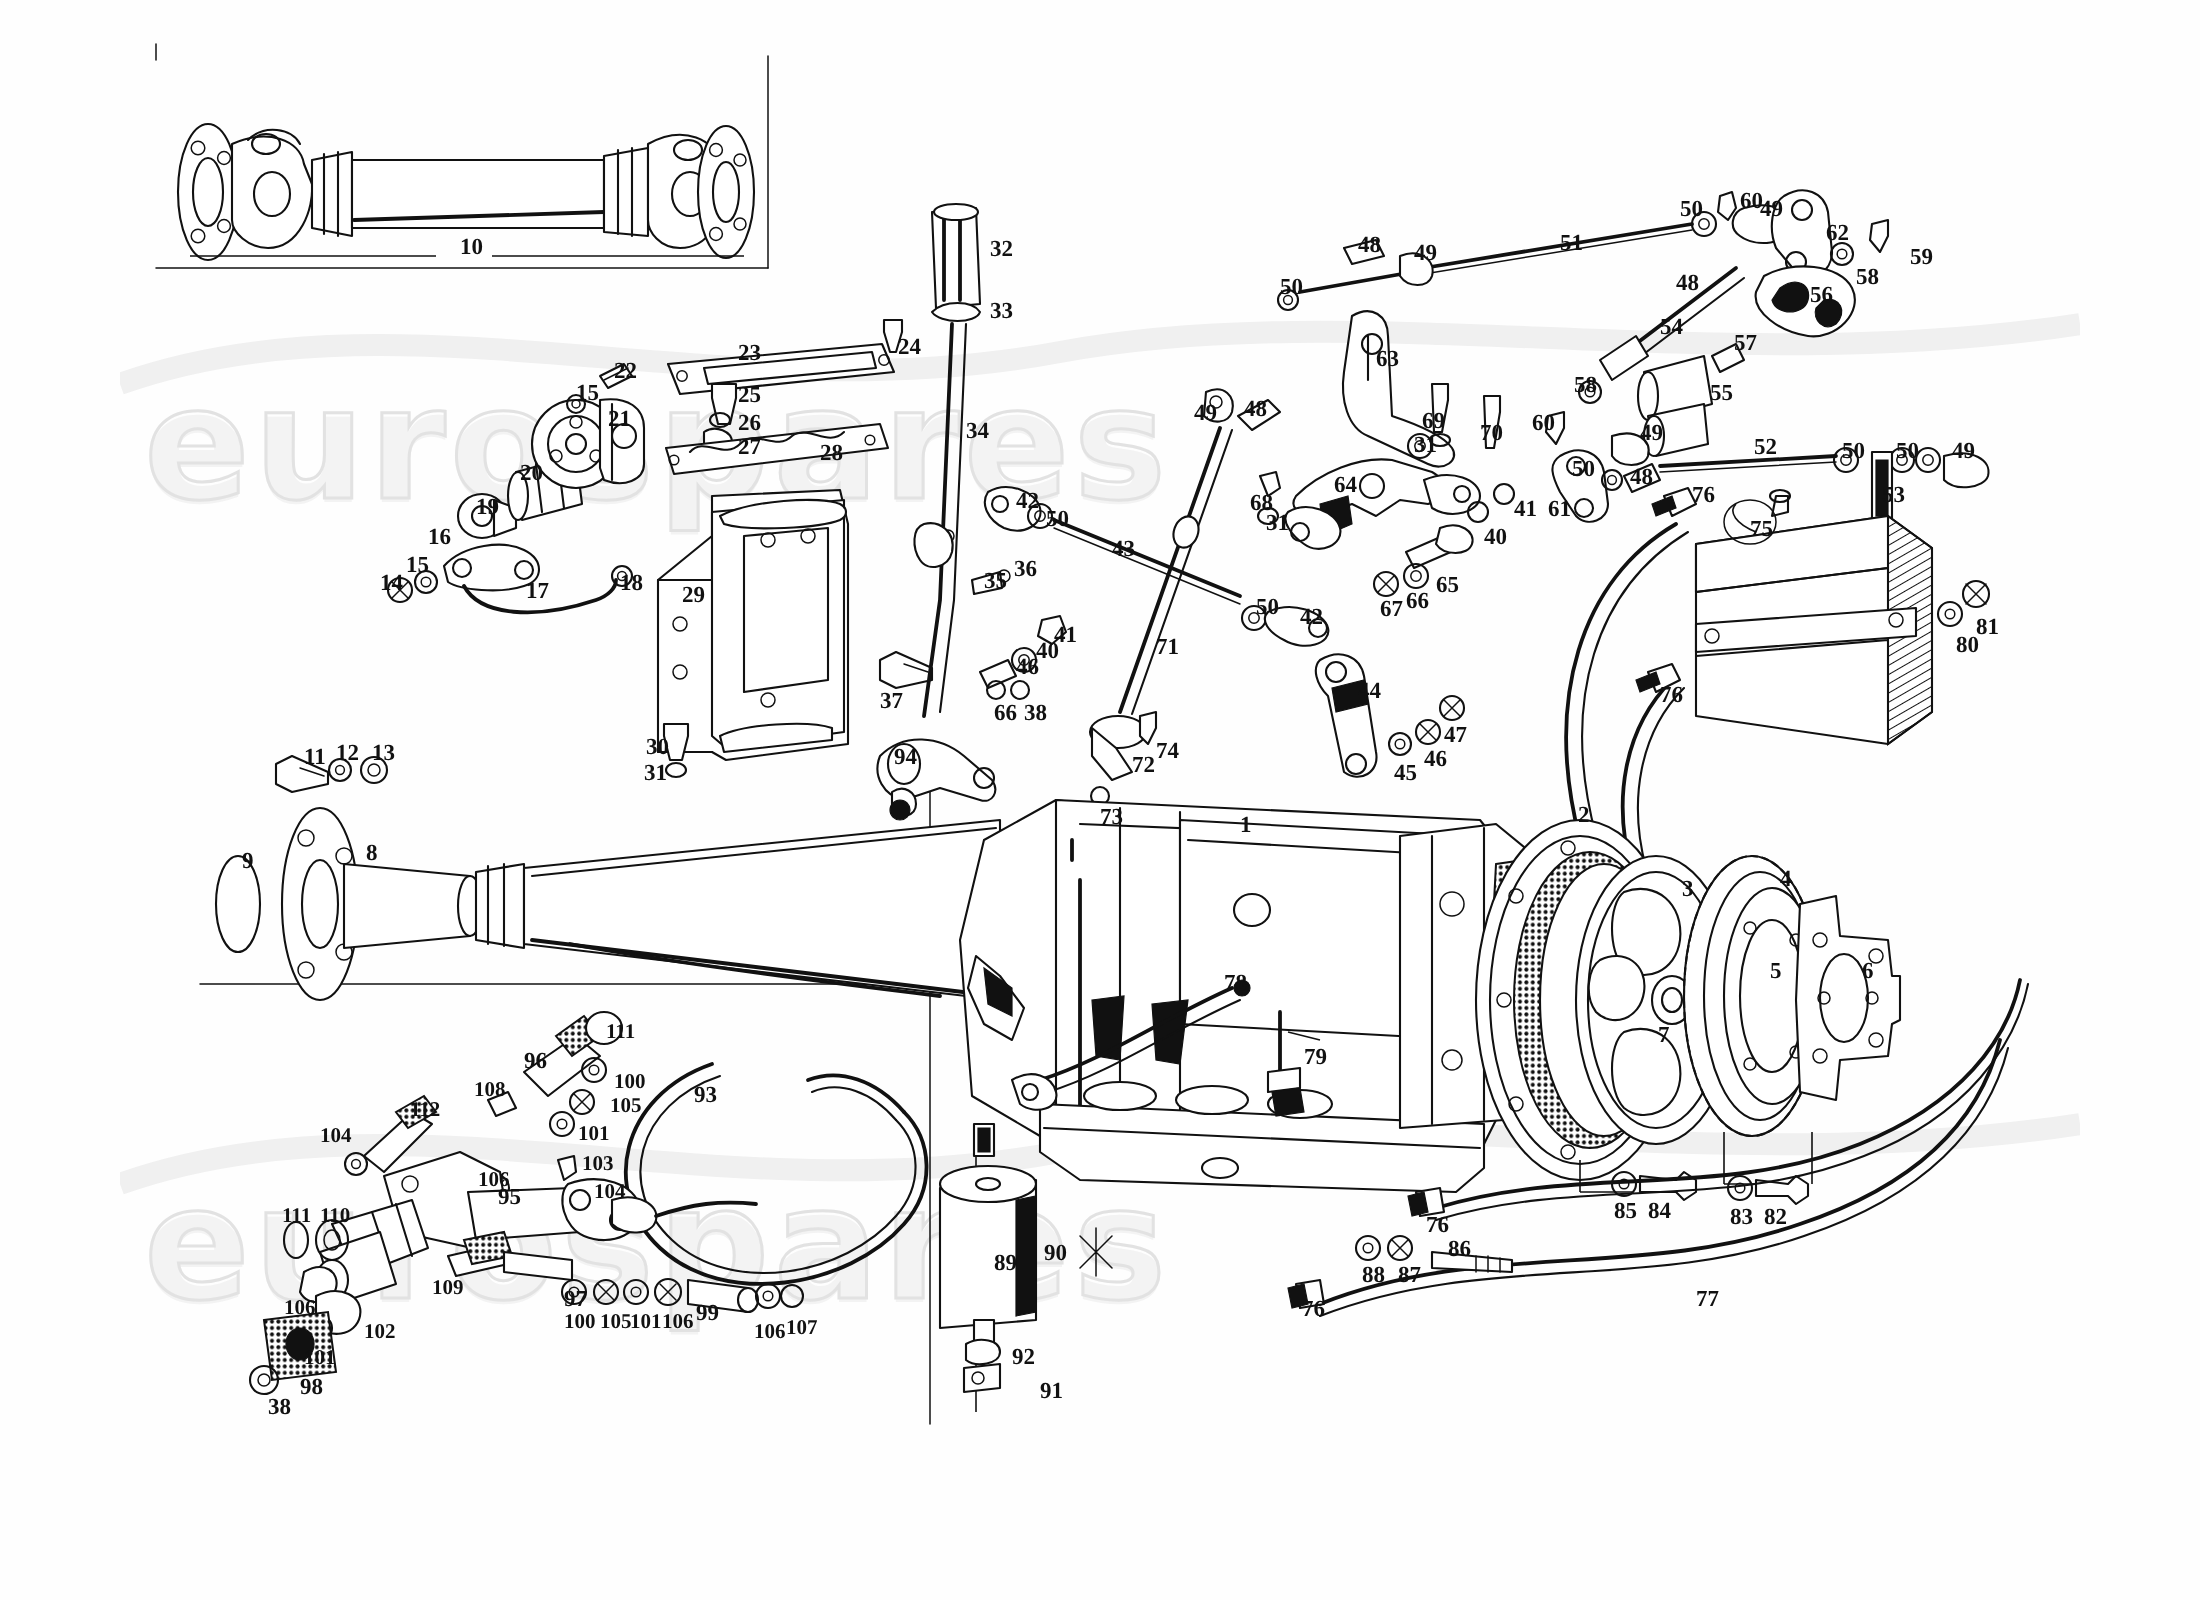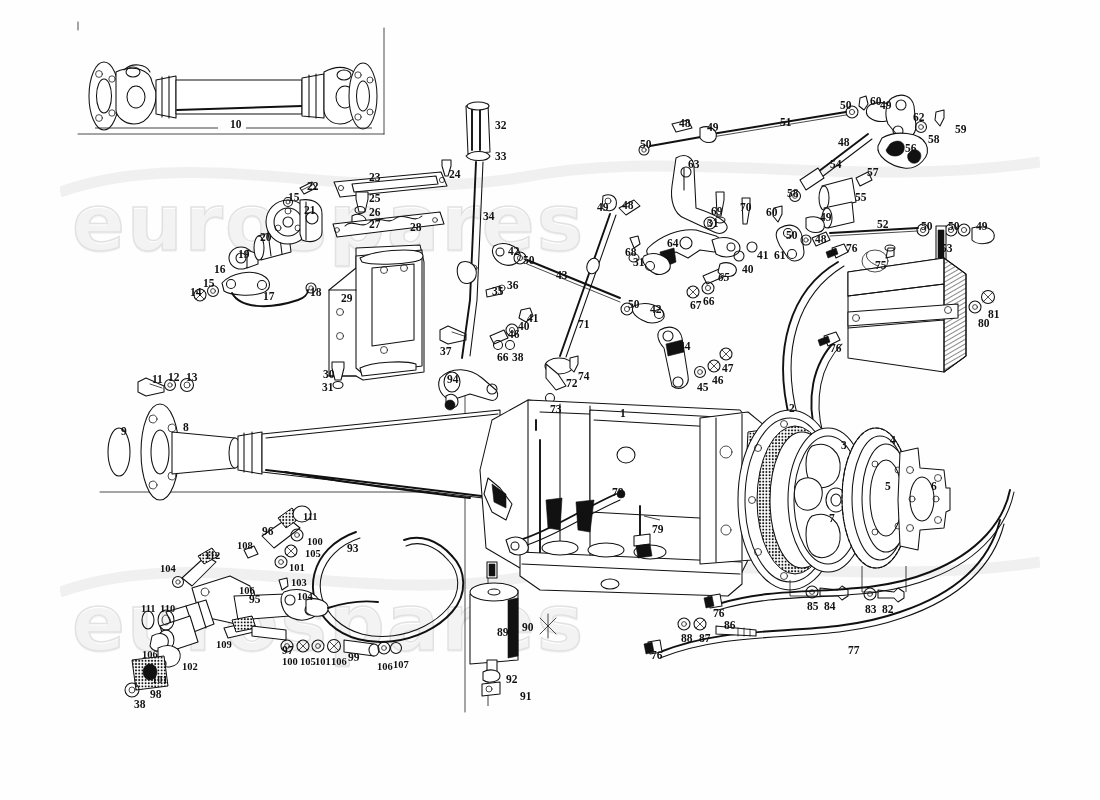--- a/index.html
+++ b/index.html
@@ -678,29 +678,29 @@
       <div class="lbl" style="left: 820px; top: 212px;">49</div>
       <div class="lbl" style="left: 877px; top: 219px;">52</div>
       <div class="lbl" style="left: 921px; top: 221px;">50</div>
       <div class="lbl" style="left: 948px; top: 221px;">50</div>
       <div class="lbl" style="left: 976px; top: 221px;">49</div>
       <div class="lbl" style="left: 941px; top: 243px;">53</div>
       <div class="lbl" style="left: 786px; top: 230px;">50</div>
       <div class="lbl" style="left: 815px; top: 234px;">48</div>
       <div class="lbl" style="left: 774px; top: 250px;">61</div>
       <div class="lbl" style="left: 757px; top: 250px;">41</div>
-      <div class="lbl" style="left: 688px; top: 159px; text-align: center;">63</div>
+      <div class="lbl" style="left: 688px; top: 175px; text-align: center;">63</div>
       <div class="lbl" style="left: 711px; top: 206px;">69</div>
       <div class="lbl" style="left: 707px; top: 218px;">31</div>
-      <div class="lbl" style="left: 740px; top: 202px;">70</div>
+      <div class="lbl" style="left: 740px; top: 212px;">70</div>
       <div class="lbl" style="left: 667px; top: 238px;">64</div>
       <div class="lbl" style="left: 625px; top: 247px;">68</div>
       <div class="lbl" style="left: 633px; top: 257px;">31</div>
       <div class="lbl" style="left: 742px; top: 264px;">40</div>
-      <div class="lbl" style="left: 718px; top: 272px; font-style: italic;">65</div>
+      <div class="lbl" style="left: 718px; top: 288px;">65</div>
       <div class="lbl" style="left: 703px; top: 296px;">66</div>
       <div class="lbl" style="left: 690px; top: 300px;">67</div>
       <div class="lbl" style="left: 628px; top: 299px;">50</div>
       <div class="lbl" style="left: 650px; top: 304px;">42</div>
       <div class="lbl" style="left: 679px; top: 341px;">44</div>
       <div class="lbl" style="left: 722px; top: 363px;">47</div>
       <div class="lbl" style="left: 712px; top: 375px;">46</div>
       <div class="lbl" style="left: 697px; top: 382px;">45</div>
       <div class="lbl" style="left: 846px; top: 243px;">76</div>
       <div class="lbl" style="left: 875px; top: 260px;">75</div>

